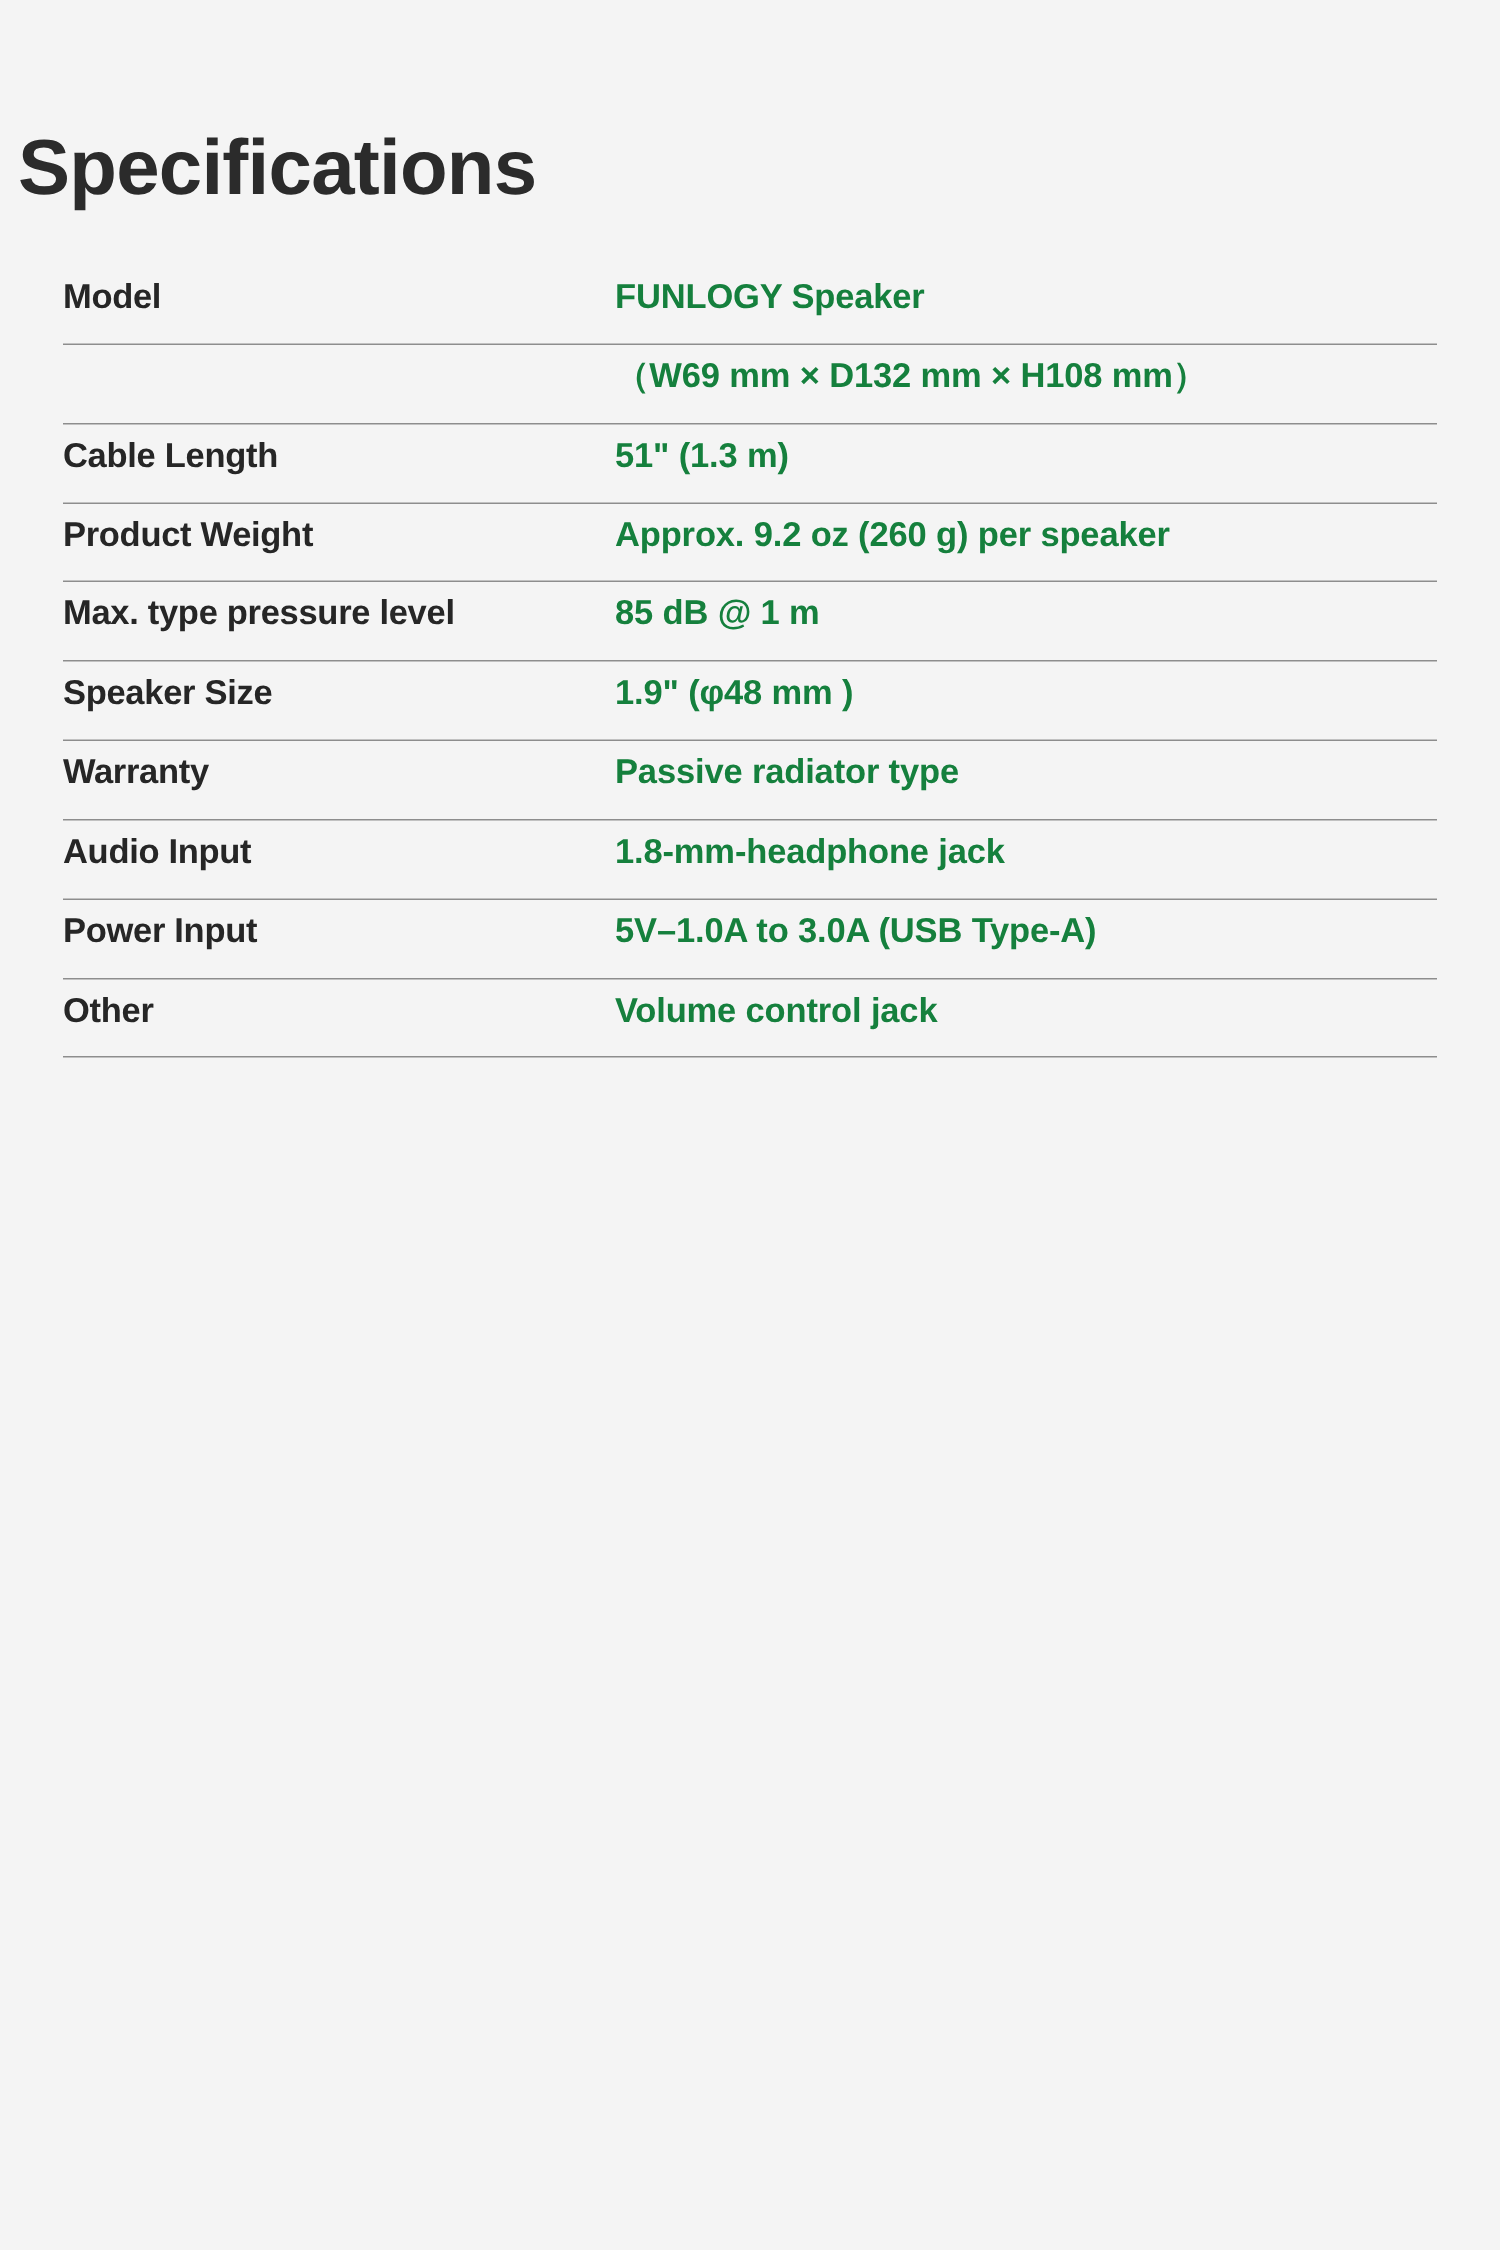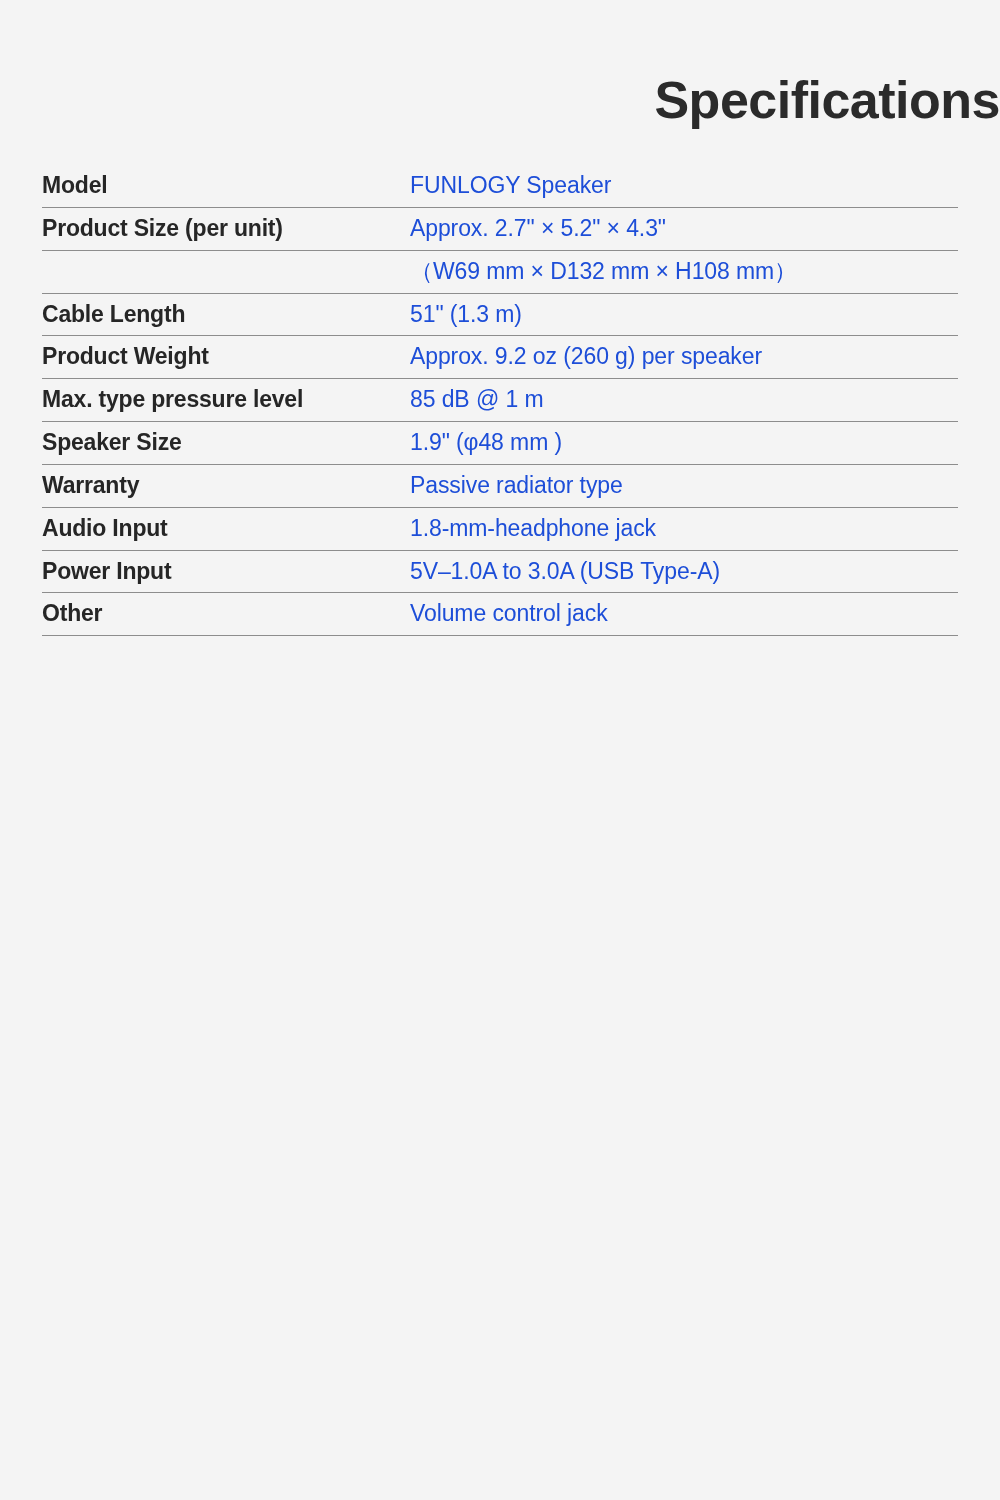--- a/index.html
+++ b/index.html
@@ -14,76 +14,72 @@
     color: #2b2b2b;
     -webkit-font-smoothing: antialiased;
   }
   .page {
     position: relative;
     width: 1000px;
     height: 1500px;
     box-sizing: border-box;
   }
   .title {
-    text-align: right;
+    text-align: left;
     font-size: 52px;
     font-weight: bold;
     letter-spacing: -0.5px;
     color: #2b2b2b;
-    margin: 0;
+    margin: 12px;
     padding-top: 72px;
     line-height: 1.1;
   }
   .spec-table {
     margin: 36px 42px 0 42px;
     width: 916px;
     border-collapse: collapse;
     table-layout: fixed;
   }
   .spec-table tr {
     border-bottom: 1px solid #8d8d8d;
   }
   .spec-table td {
-    padding: 5px 0 6px 0;
+    padding: 5px 0 16px 0;
     vertical-align: top;
     font-size: 23px;
     line-height: 1.34;
   }
   .spec-table td.label {
     width: 368px;
     font-weight: bold;
     color: #262626;
     letter-spacing: -0.2px;
   }
   .spec-table td.value {
-    color: #1d4ed8;
-    font-weight: normal;
+    color: #15803d;
+    font-weight: bold;
     letter-spacing: -0.1px;
     margin-left: 44px;
   }
   .spec-table tr.cont td.label {
     border: none;
   }
 </style>
 </head>
 <body>
 
 <div class="page">
 
   <h1 class="title">Specifications</h1>
 
   <table class="spec-table">
     <tbody>
       <tr>
         <td class="label">Model</td>
         <td class="value">FUNLOGY Speaker</td>
-      </tr>
-      <tr>
-        <td class="label">Product Size (per unit)</td>
-        <td class="value">Approx. 2.7" × 5.2" × 4.3"</td>
       </tr>
       <tr class="cont">
         <td class="label"></td>
         <td class="value">（W69 mm × D132 mm × H108 mm）</td>
       </tr>
       <tr>
         <td class="label">Cable Length</td>
         <td class="value">51" (1.3 m)</td>
       </tr>
       <tr>

